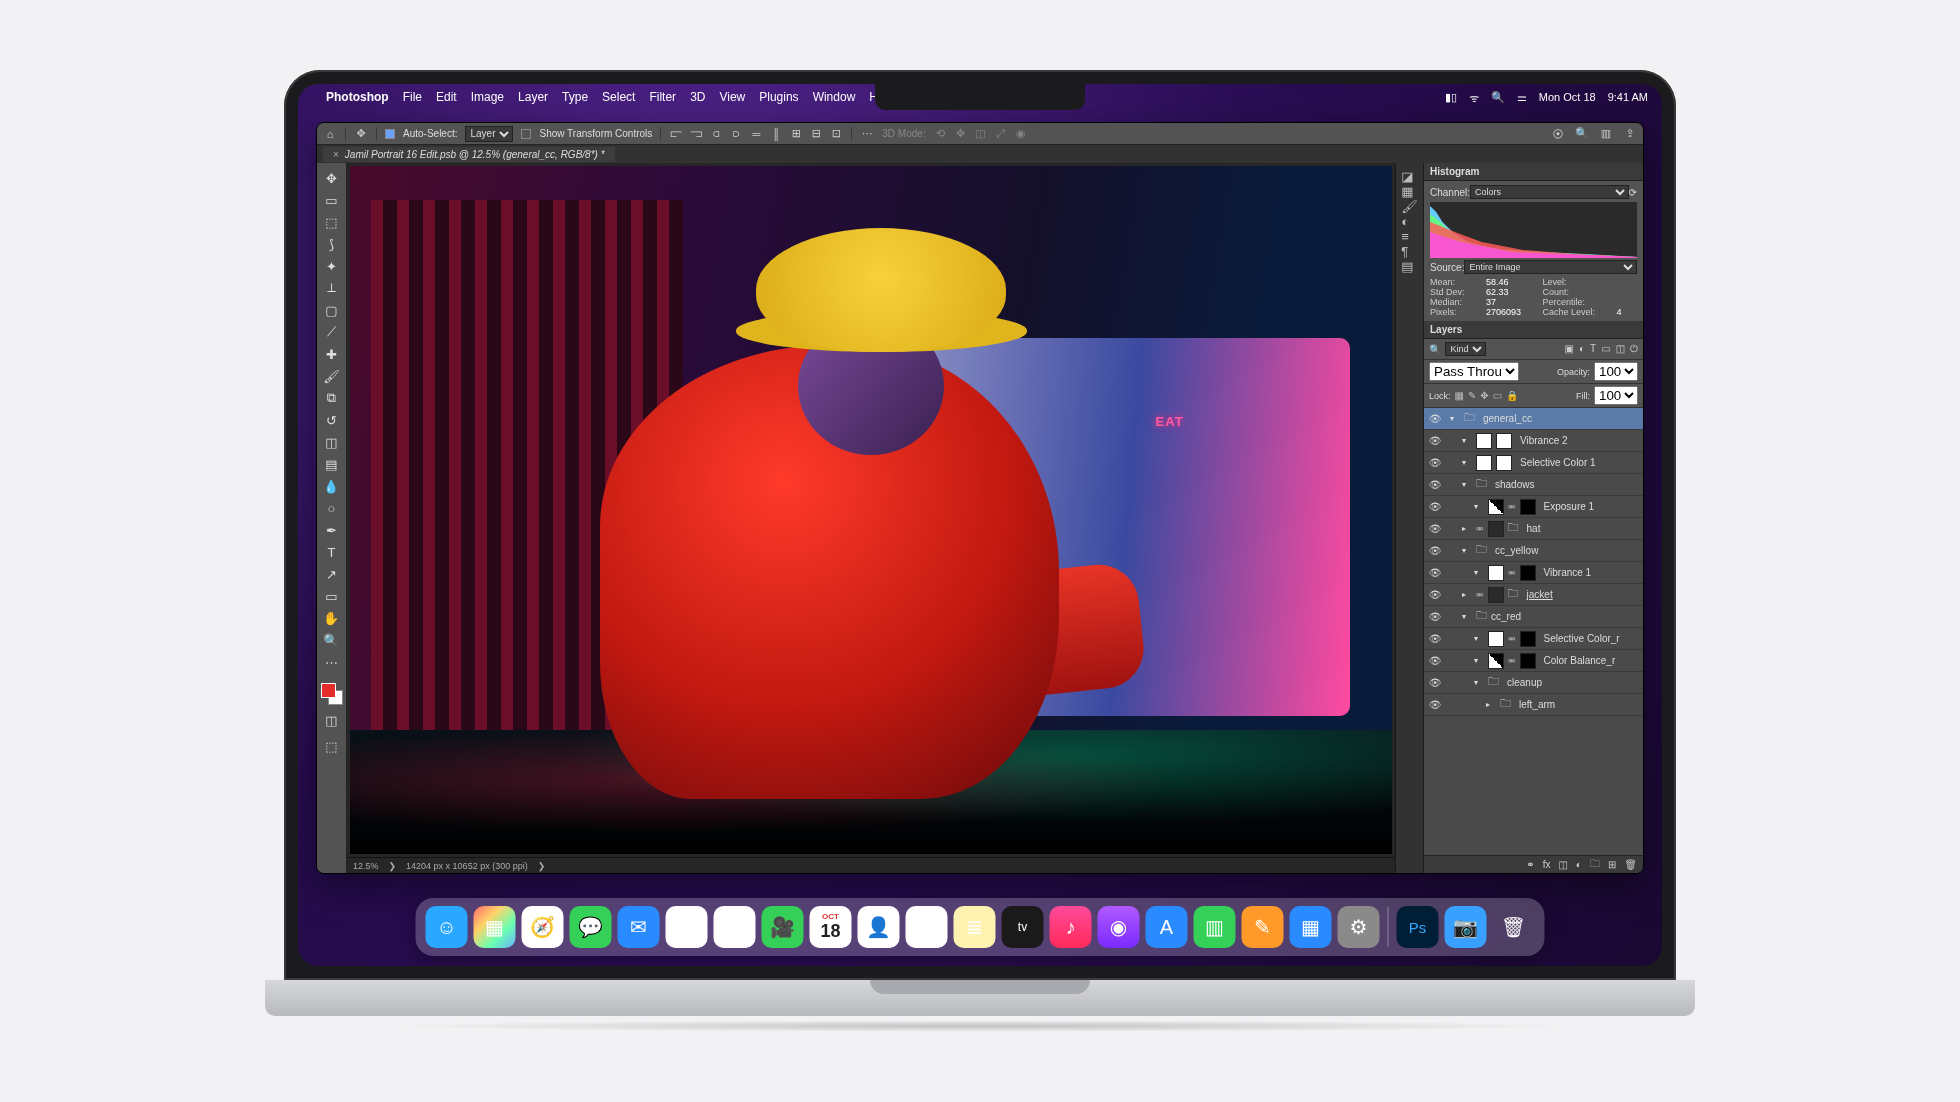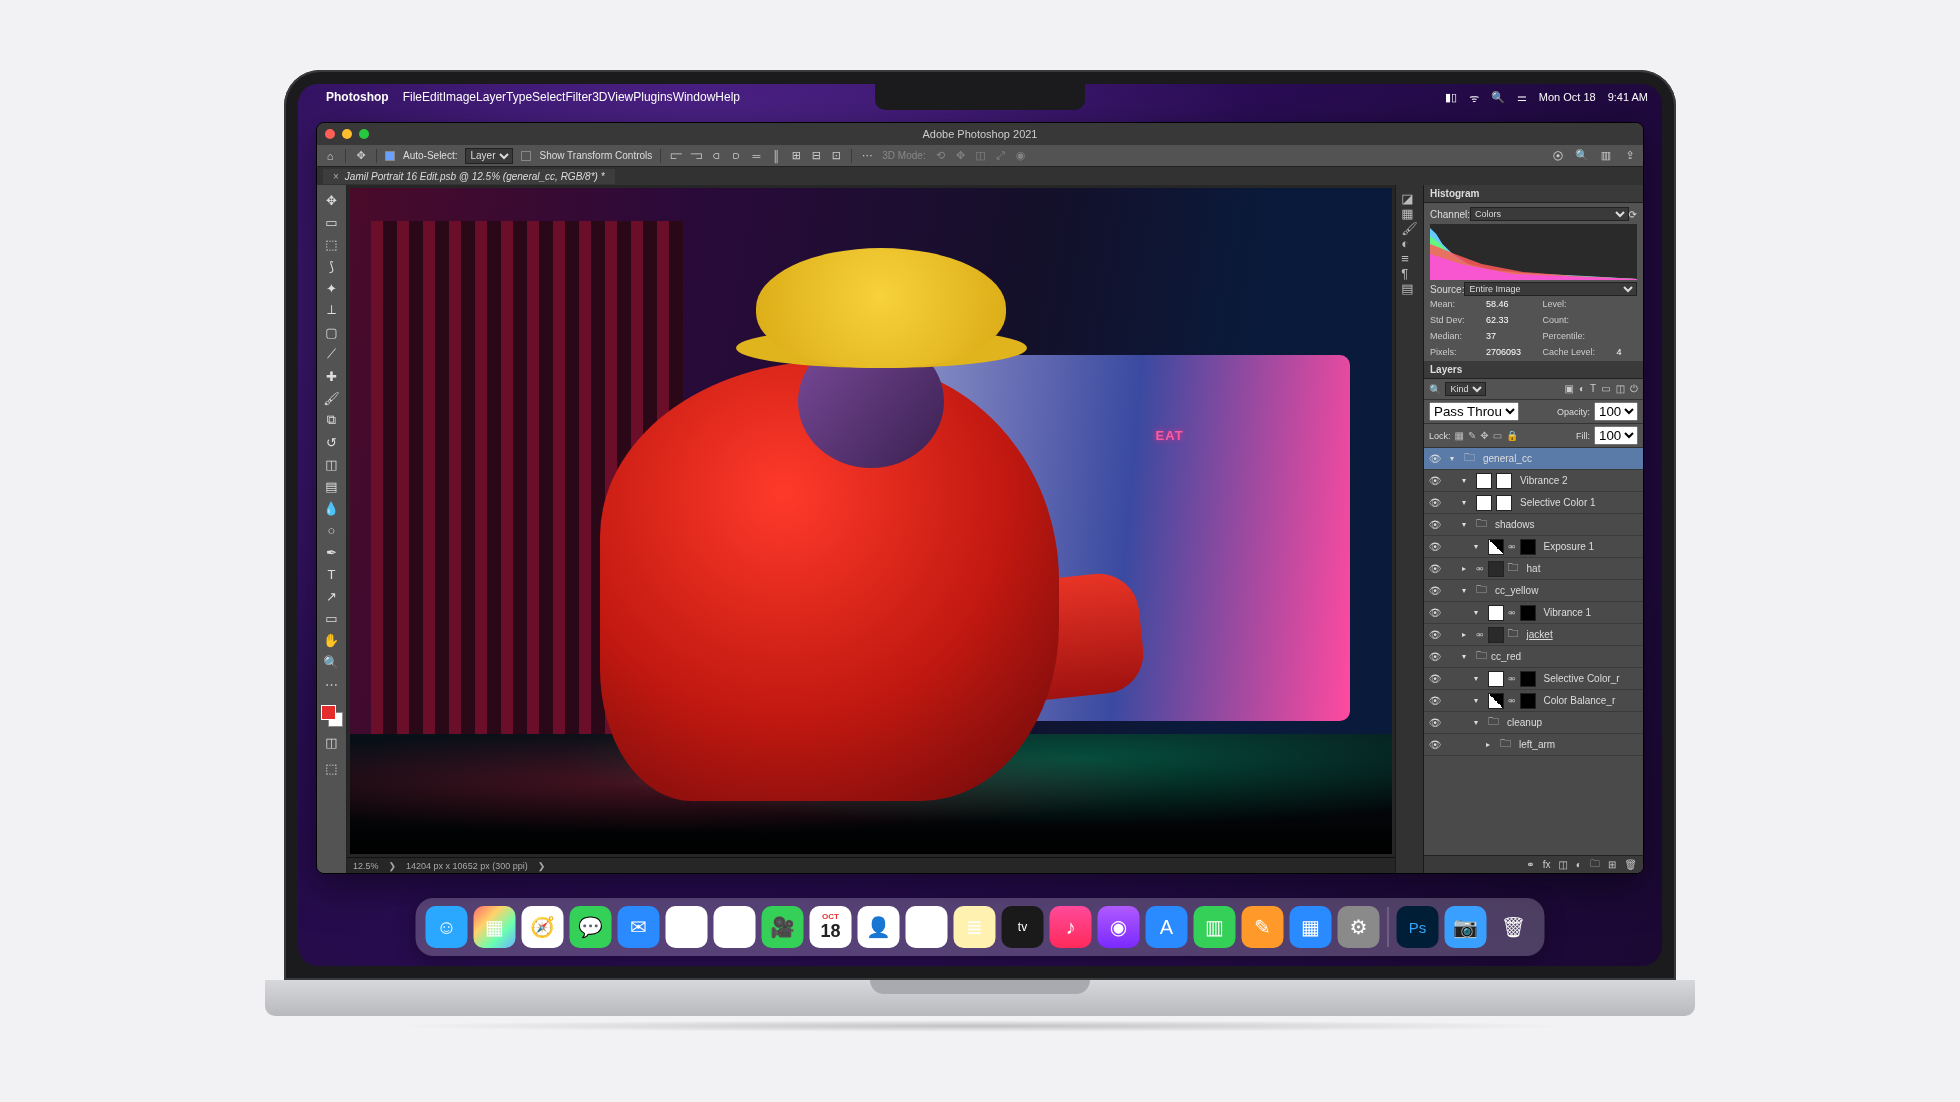--- a/index.html
+++ b/index.html
@@ -73,21 +73,21 @@
   
   .stack-col { width:28px; background:#323232; border-left:1px solid #1a1a1a; display:flex; flex-direction:column; align-items:center; padding-top:6px; gap:10px; color:#bbb; font-size:13px;}
 
   .panels { width:220px; background:#535353; border-left:1px solid #1a1a1a; display:flex; flex-direction:column; color:#ddd; font-size:10px;}
   .panel-tab { background:#3a3a3a; padding:3px 6px; font-weight:600; border-bottom:1px solid #222;}
   .panel-body { padding:4px 6px; }
   .histogram-row { display:flex; align-items:center; margin-bottom:3px;}
   .histogram-row select,.panel-body select{ background:#3a3a3a;color:#ddd;border:1px solid #222;font-size:9px;height:14px;flex:1;}
   .histo-graph{height:56px;background:#2a2a2a;margin:2px 0;position:relative;overflow:hidden;}
   .histo-graph svg{width:100%;height:100%;}
-  .stats{display:grid;grid-template-columns:auto auto auto auto;gap:6px 6px;font-size:9px;color:#ccc;}
+  .stats{display:grid;grid-template-columns:auto auto auto auto;gap:0 6px;font-size:9px;color:#ccc;}
   .stats span.v{color:#fff;}
 
   .layers-hdr{display:flex;align-items:center;gap:4px;padding:3px 5px;border-bottom:1px solid #333;}
   .layers-hdr select{background:#3a3a3a;color:#ddd;border:1px solid #222;font-size:9px;height:14px;}
   .layer-icons{display:flex;gap:5px;margin-left:auto;color:#ccc;font-size:10px;}
   .prop-row{display:flex;align-items:center;gap:4px;padding:2px 5px;font-size:9px;border-bottom:1px solid #333;}
   .prop-row .grow{flex:1;}
   .lock-icons{display:flex;gap:4px;color:#bbb;font-size:10px;}
 
   .layer-list{flex:1;overflow:auto;background:#4a4a4a;}
@@ -115,21 +115,21 @@
 
 <div class="laptop" data-interactable="false">
   <div class="screen-frame" data-interactable="false">
     <div class="notch" data-interactable="false"></div>
     <div class="screen" data-interactable="false">
 
       <div class="menubar" data-interactable="false">
         <div class="menubar-left">
           <span class="apple-icon" data-interactable="true"></span>
           <span class="app-name" data-interactable="true">Photoshop</span>
-          <span id="mb-items" style="display: inline-flex; ">
+          <span id="mb-items" style="display: inline-flex; gap: 14px;">
               <span data-interactable="true">File</span>
               <span data-interactable="true">Edit</span>
               <span data-interactable="true">Image</span>
               <span data-interactable="true">Layer</span>
               <span data-interactable="true">Type</span>
               <span data-interactable="true">Select</span>
               <span data-interactable="true">Filter</span>
               <span data-interactable="true">3D</span>
               <span data-interactable="true">View</span>
               <span data-interactable="true">Plugins</span>
@@ -141,28 +141,20 @@
           <span data-interactable="true">▮▯</span>
           <span data-interactable="true">ᯤ</span>
           <span data-interactable="true">🔍</span>
           <span data-interactable="true">⚌</span>
           <span data-interactable="true">Mon Oct 18</span>
           <span data-interactable="true">9:41 AM</span>
         </div>
       </div>
 
       <div class="app-window" data-interactable="false">
-        <div class="titlebar" data-interactable="true">
-          <div class="traffic" data-interactable="false">
-            <div class="dot red" data-interactable="true"></div>
-            <div class="dot yellow" data-interactable="true"></div>
-            <div class="dot green" data-interactable="true"></div>
-          </div>
-          <div class="titlebar-title" data-interactable="false">Adobe Photoshop 2021</div>
-        </div>
 
         <div class="optionbar" data-interactable="false">
           <span class="ic" data-interactable="true">⌂</span>
           <span class="sep"></span>
           <span class="ic" data-interactable="true">✥</span>
           <span class="sep"></span>
           <span class="checkbox" data-interactable="true" style="background:#6aa0ff"></span>
           <span data-interactable="false">Auto-Select:</span>
           <select data-interactable="true"><option>Layer</option></select>
           <span class="checkbox" data-interactable="true"></span>

